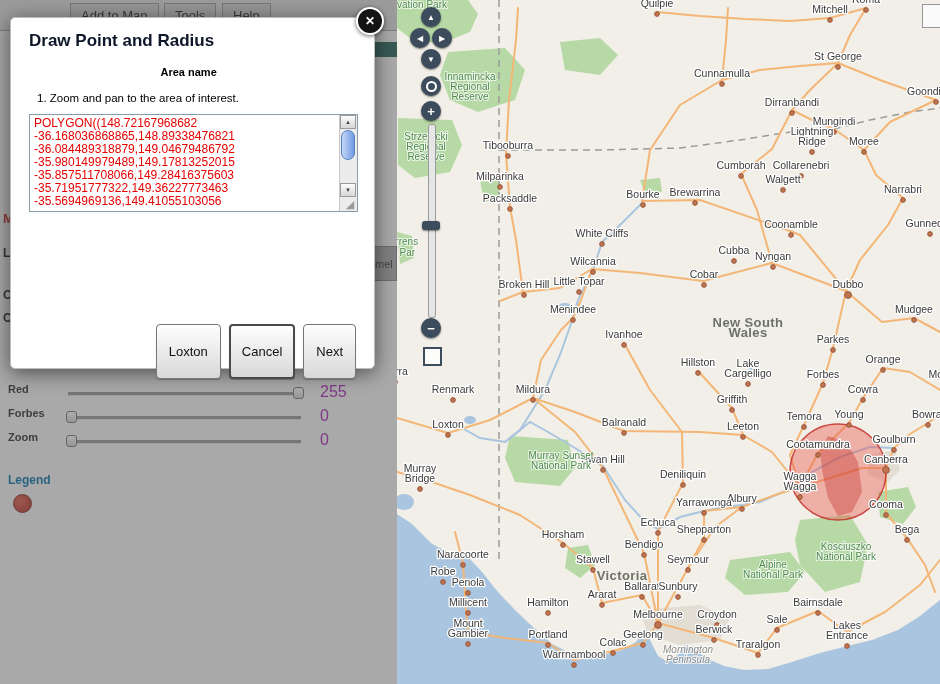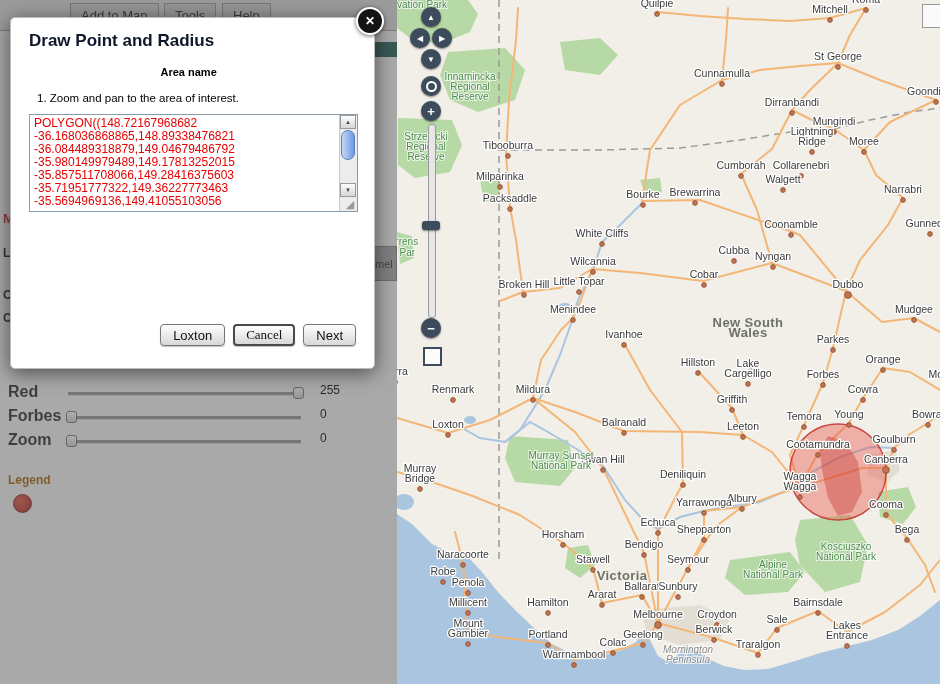--- a/index.html
+++ b/index.html
@@ -6,25 +6,25 @@
   .app{position:relative;width:940px;height:684px;overflow:hidden;background:#ececec;}
 
   
   .sidebar{position:absolute;left:0;top:0;width:397px;height:684px;background:#ececec;z-index:1;}
   .menu-bar{position:absolute;left:0;top:0;width:397px;height:30px;background:#d2d2d2;border-bottom:1px solid #9a9a9a;}
   .menu-item{position:absolute;top:3px;height:24px;box-sizing:border-box;border:1px solid #8f8f8f;background:#c6c6c6;font-size:13px;color:#1d1d1d;display:flex;align-items:center;padding:0 10px;cursor:pointer;}
   .teal-bar{position:absolute;left:372px;top:42px;width:25px;height:15px;background:#1e5a50;}
   .partial{position:absolute;font-size:12px;font-weight:bold;color:#1a1a1a;}
   .partial-red{color:#c22a22;font-size:13px;}
   .mel-box{position:absolute;left:371px;top:246px;width:26px;height:35px;border:1px solid #7f7f7f;background:#a3a3a3;font-size:11px;color:#333;display:flex;align-items:center;padding-left:3px;box-sizing:border-box;}
-  .sr-label{position:absolute;left:8px;font-size:16px;font-weight:bold;color:#2a2a2a;}
+  .sr-label{position:absolute;left:8px;font-size:11px;font-weight:bold;color:#2a2a2a;}
   .sr-track{position:absolute;left:68px;width:233px;height:3px;background:#8f8f8f;border-bottom:1px solid #d6d6d6;cursor:pointer;}
   .sr-handle{position:absolute;width:11px;height:12px;background:linear-gradient(#f4f4f4,#c9c9c9);border:1px solid #6f6f6f;border-radius:3px;box-sizing:border-box;cursor:pointer;}
-  .sr-value{position:absolute;left:320px;font-size:12px;color:#000000;}
-  .legend-label{position:absolute;left:8px;top:473px;font-size:12px;font-weight:bold;color:#a16207;}
+  .sr-value{position:absolute;left:320px;font-size:16px;color:#a21caf;}
+  .legend-label{position:absolute;left:8px;top:473px;font-size:12px;font-weight:bold;color:#0369a1;}
   .legend-dot{position:absolute;left:13px;top:494px;width:17px;height:17px;border-radius:50%;background:radial-gradient(circle at 35% 35%,#d9584a,#a3271d);border:1px solid #7e201a;}
   .dim{position:absolute;left:0;top:0;width:397px;height:684px;background:rgba(88,88,88,0.45);z-index:5;}
 
   
   .map{position:absolute;left:397px;top:0;width:543px;height:684px;background:#f1efe7;overflow:hidden;z-index:1;}
   .map svg{position:absolute;left:0;top:0;}
   .lbl-town{font-family:"Liberation Sans",sans-serif;font-size:10.5px;fill:#3a3a3a;paint-order:stroke;stroke:#ffffff;stroke-width:2.5px;stroke-linejoin:round;}
   .lbl-state{font-family:"Liberation Sans",sans-serif;font-size:13px;font-weight:bold;fill:#6d7268;letter-spacing:.4px;paint-order:stroke;stroke:rgba(241,239,231,.85);stroke-width:3px;stroke-linejoin:round;}
   .lbl-park{font-family:"Liberation Sans",sans-serif;font-size:10px;fill:#4c8a4c;paint-order:stroke;stroke:rgba(255,255,255,.75);stroke-width:2px;stroke-linejoin:round;}
   .lbl-region{font-family:"Liberation Sans",sans-serif;font-size:10px;font-style:italic;fill:#8a8a8a;paint-order:stroke;stroke:rgba(255,255,255,.75);stroke-width:2px;}
@@ -46,21 +46,21 @@
   .instructions{margin:13px 18px 0;font-size:11.5px;color:#000;line-height:14.5px;}
   .instructions p{margin:0 8px 6px;}
   .wkt-box{position:relative;margin:8px 18px 0;width:329px;height:98px;border:1px solid #8a9ba8;background:#fff;box-sizing:border-box;cursor:text;}
   .wkt-text{position:absolute;left:4px;top:2px;right:20px;bottom:2px;color:#e60000;font-size:12px;line-height:13px;white-space:pre;overflow:hidden;}
   .wkt-scroll{position:absolute;right:0;top:0;bottom:0;width:17px;background:#ececec;border-left:1px solid #c8c8c8;}
   .wkt-btn{position:absolute;left:0;width:16px;height:14px;background:linear-gradient(#fdfdfd,#d6d6d6);border:1px solid #9a9a9a;box-sizing:border-box;font-size:6px;color:#444;display:flex;align-items:center;justify-content:center;cursor:pointer;}
   .wkt-thumb{position:absolute;left:1px;top:15px;width:14px;height:30px;border-radius:7px;background:linear-gradient(90deg,#c4d8f8,#6f9ae0);border:1px solid #5580c0;box-sizing:border-box;cursor:grab;}
   .wkt-grip{position:absolute;right:0;bottom:0;width:14px;height:14px;color:#9a9a9a;font-size:11px;line-height:14px;text-align:center;cursor:nwse-resize;}
   .btn-row{position:absolute;right:18px;top:306px;display:flex;gap:8px;}
   .btn{font-family:"Liberation Sans",sans-serif;font-size:13px;color:#111;padding:2px 12px;background:linear-gradient(#fefefe,#d8d8d8);border:1px solid #777;border-radius:4px;box-shadow:0 1px 1px rgba(0,0,0,.25);cursor:pointer;}
-  .btn-cancel{border:2px solid #4a4a4a;padding:1px 11px;font-family:Liberation Serif, serif;}
+  .btn-cancel{border:2px solid #4a4a4a;padding:18px 11px;}
 </style>
 </head>
 <body>
 
 <div class="app">
 
   <div class="sidebar">
     <div class="menu-bar">
       <div class="menu-item" style="left:70px">
           <span>Add to Map</span>

